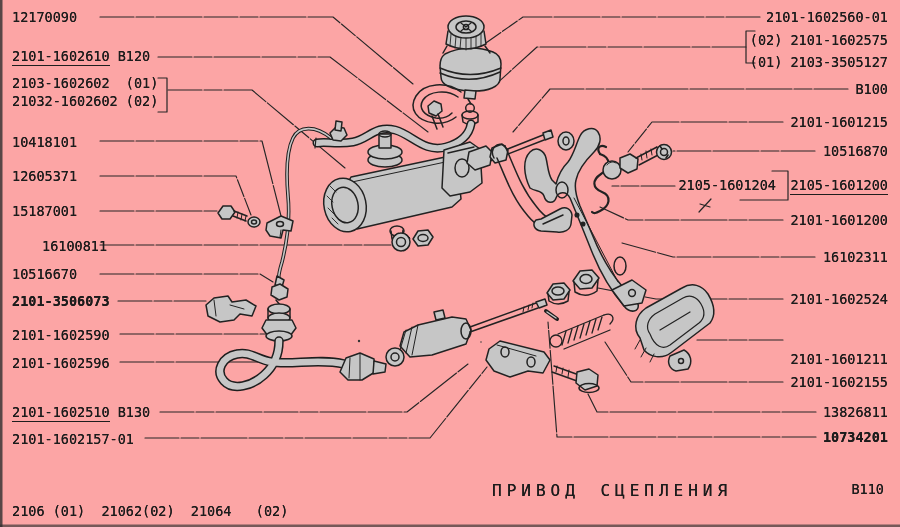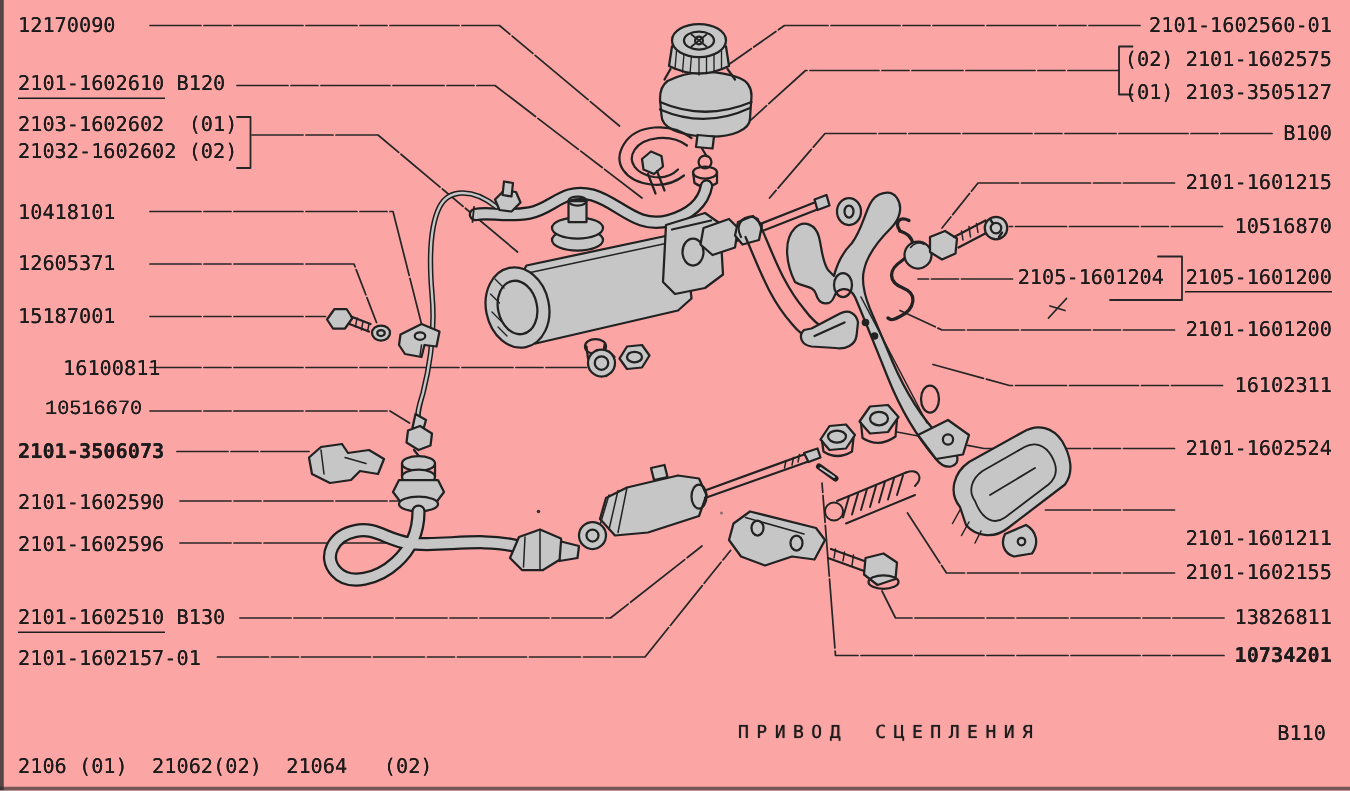--- a/index.html
+++ b/index.html
@@ -5,21 +5,21 @@
   html,body{margin:0;padding:0;background:#9a9a9a;}
   .page{position:relative;width:900px;height:527px;background:#fca5a5;overflow:hidden;
         font-family:"DejaVu Sans Mono",monospace;color:#1c1c1c;}
   .art{position:absolute;left:0;top:0;width:900px;height:527px;}
   .plabel{position:absolute;font-size:13.5px;line-height:14px;white-space:pre;
           letter-spacing:0;color:#1c1c1c;text-shadow:0 0 .4px #1c1c1c;}
   .plabel.r{text-align:right;}
   .plabel .u{border-bottom:1.5px solid #1e1e1e;padding-bottom:1px;}
   .models{position:absolute;left:12px;top:459px;font-size:13.5px;line-height:21px;
           white-space:pre;text-shadow:0 0 .4px #1c1c1c;}
-  .title{position:absolute;left:460px;top:481px;font-size:12px;letter-spacing:5px;
+  .title{position:absolute;left:460px;top:481px;font-size:16px;letter-spacing:5px;
          word-spacing:6px;text-shadow:0 0 .6px #1c1c1c;padding-left:32px;}
   .sheet{position:absolute;right:16px;top:481px;font-size:13.5px;text-shadow:0 0 .4px #1c1c1c;padding-left:23px;}
   svg *{vector-effect:non-scaling-stroke;}
 </style>
 </head>
 <body>
 
 <div class="page">
 
 <svg class="art" viewBox="0 0 900 527" fill="none" stroke="#222" stroke-width="1.5" stroke-linecap="round" stroke-linejoin="round">
@@ -261,21 +261,21 @@
 
 <div id="left-labels">
       <div class="plabel" style="top: 10px; left: 12px;"><span>12170090</span></div>
       <div class="plabel" style="top: 49px; left: 12px;"><span class="u">2101-1602610</span><span> В120</span></div>
       <div class="plabel" style="top: 76px; left: 12px;"><span>2103-1602602  (01)</span></div>
       <div class="plabel" style="top: 94px; left: 12px;"><span>21032-1602602 (02)</span></div>
       <div class="plabel" style="top: 135px; left: 12px;"><span>10418101</span></div>
       <div class="plabel" style="top: 169px; left: 12px;"><span>12605371</span></div>
       <div class="plabel" style="top: 204px; left: 12px;"><span>15187001</span></div>
       <div class="plabel" style="top: 239px; left: 12px; margin-left: 30px;"><span>16100811</span></div>
-      <div class="plabel" style="top: 267px; left: 30px; font-family: Liberation Mono, monospace;"><span>10516670</span></div>
+      <div class="plabel" style="top: 267px; left: 12px;"><span>10516670</span></div>
       <div class="plabel" style="top: 294px; left: 12px; font-weight: bold;"><span>2101-3506073</span></div>
       <div class="plabel" style="top: 328px; left: 12px;"><span>2101-1602590</span></div>
       <div class="plabel" style="top: 356px; left: 12px;"><span>2101-1602596</span></div>
       <div class="plabel" style="top: 405px; left: 12px;"><span class="u">2101-1602510</span><span> В130</span></div>
       <div class="plabel" style="top: 432px; left: 12px;"><span>2101-1602157-01</span></div>
     </div>
 <div id="right-labels">
       <div class="plabel r" style="top: 10px; right: 12px;"><span>2101-1602560-01</span></div>
       <div class="plabel r" style="top: 33px; right: 12px;"><span>(02) 2101-1602575</span></div>
       <div class="plabel r" style="top: 55px; right: 12px;"><span>(01) 2103-3505127</span></div>

